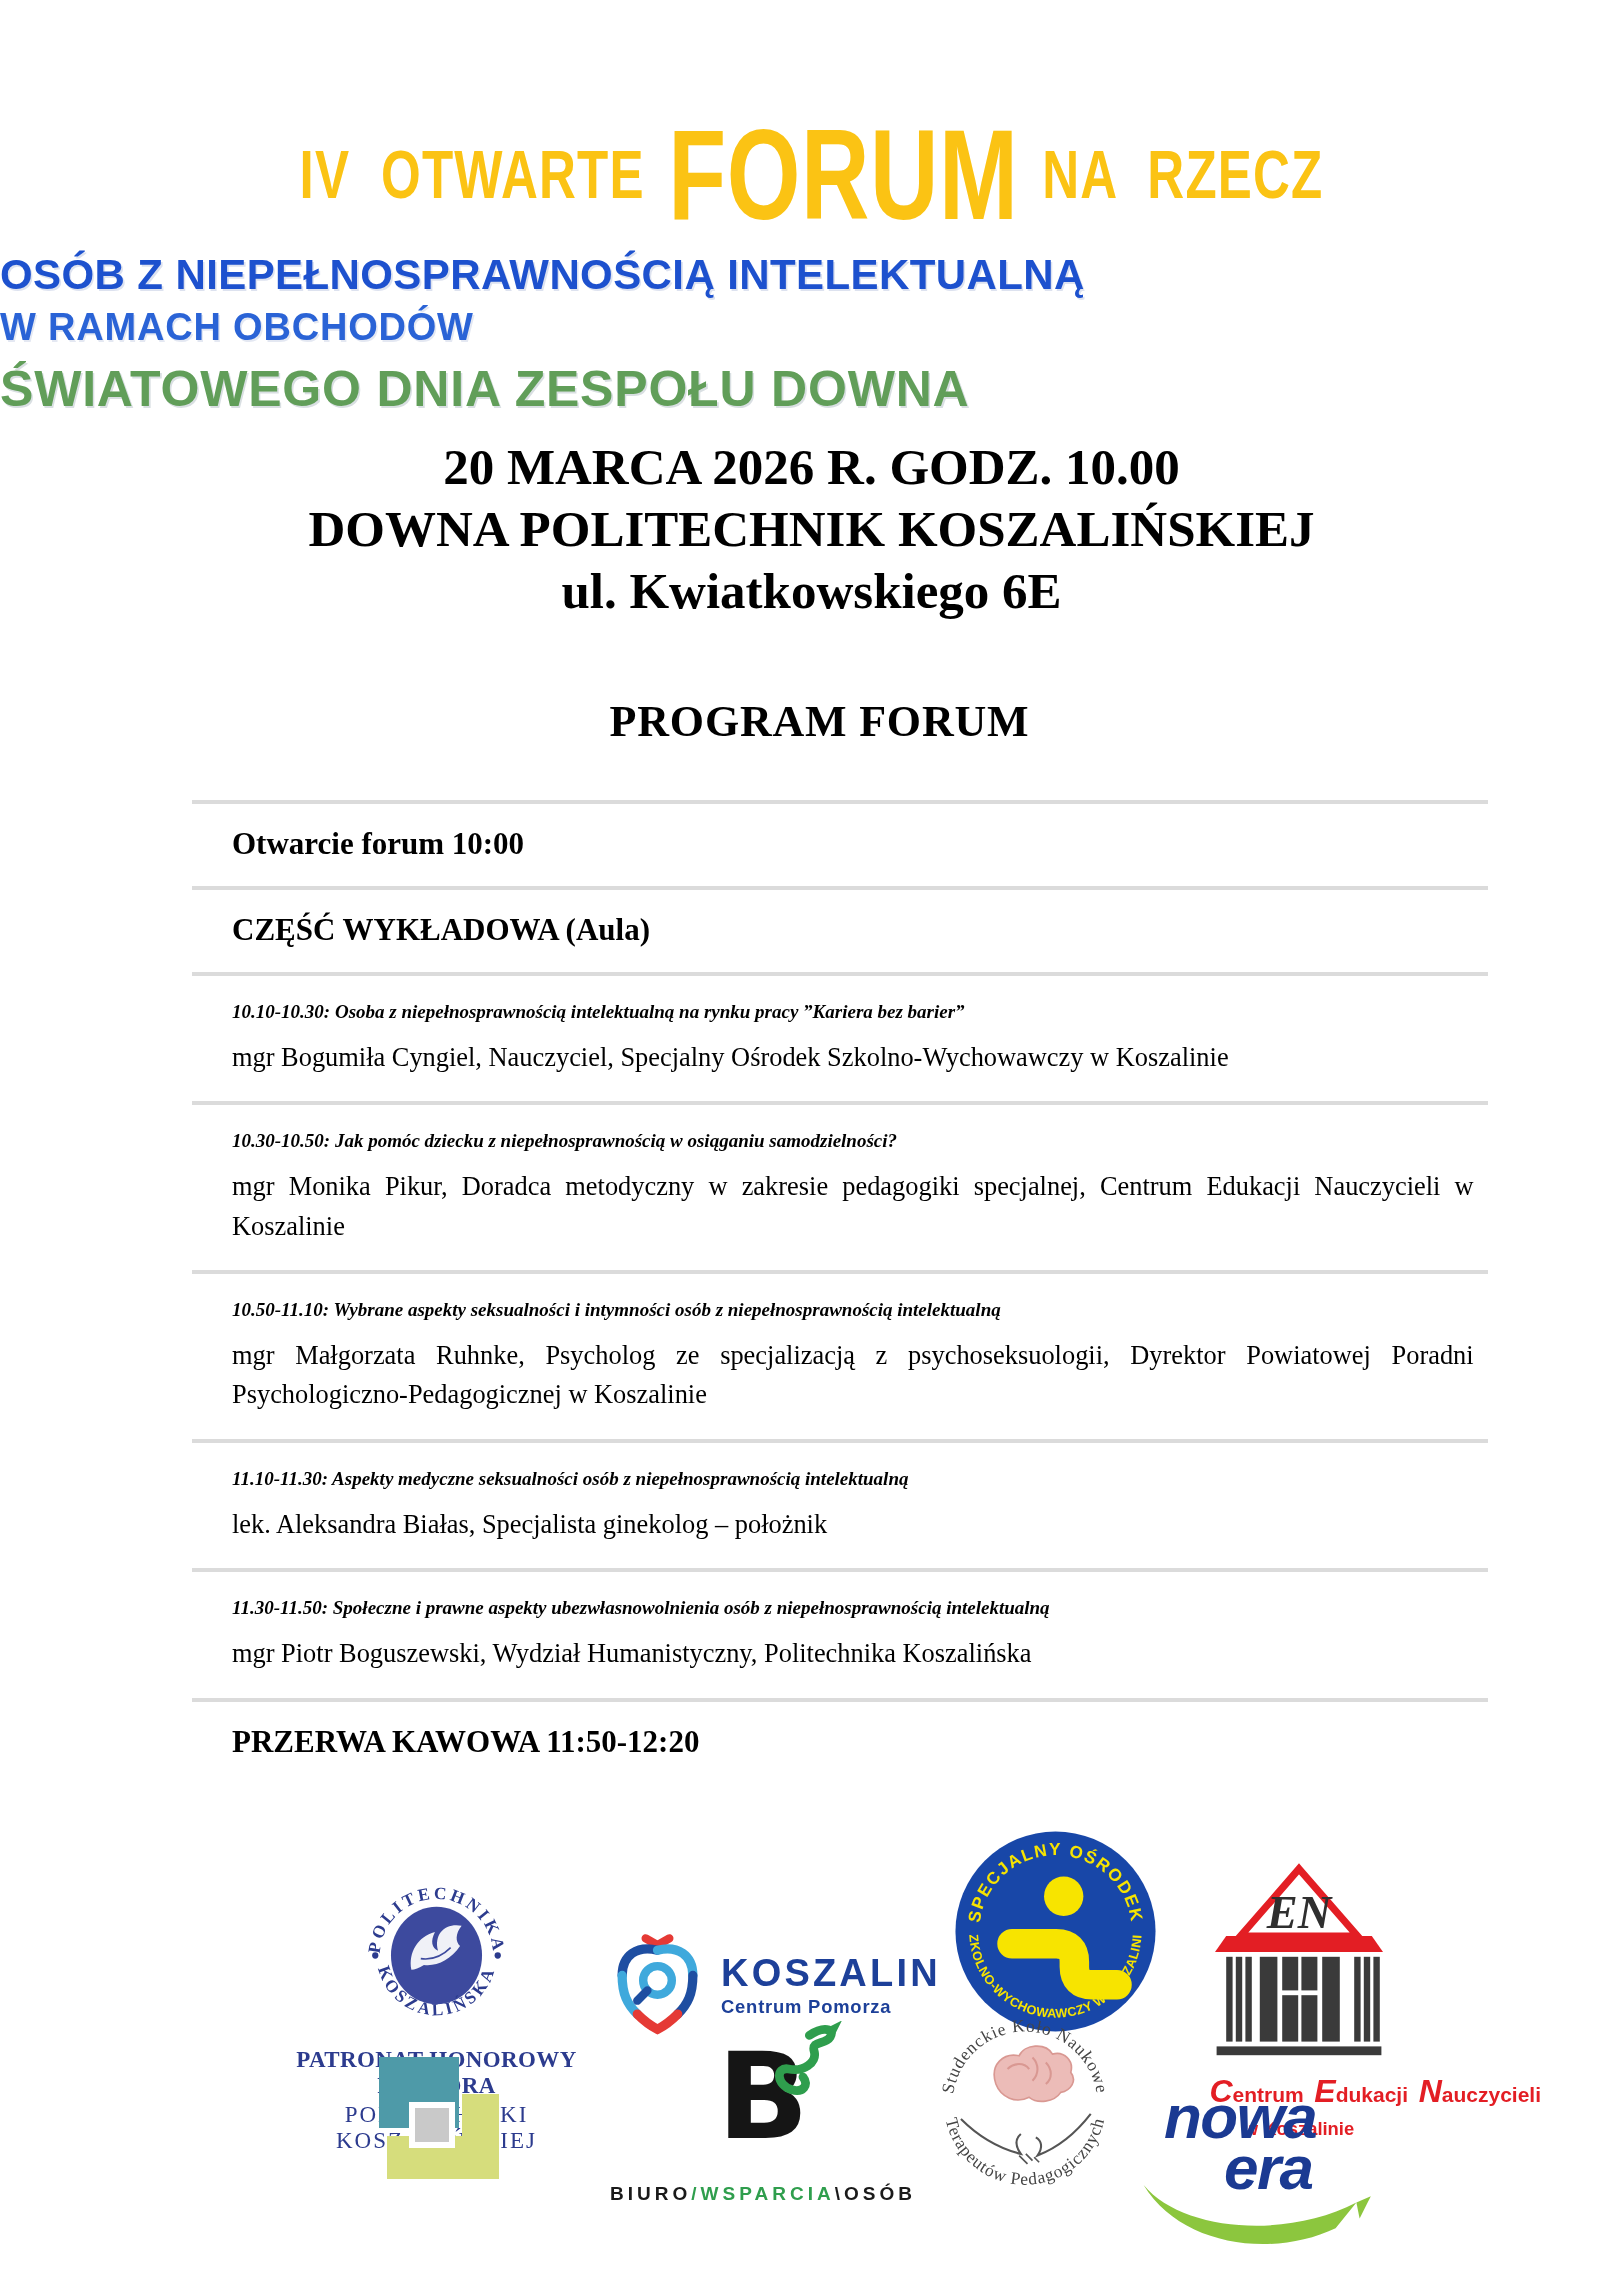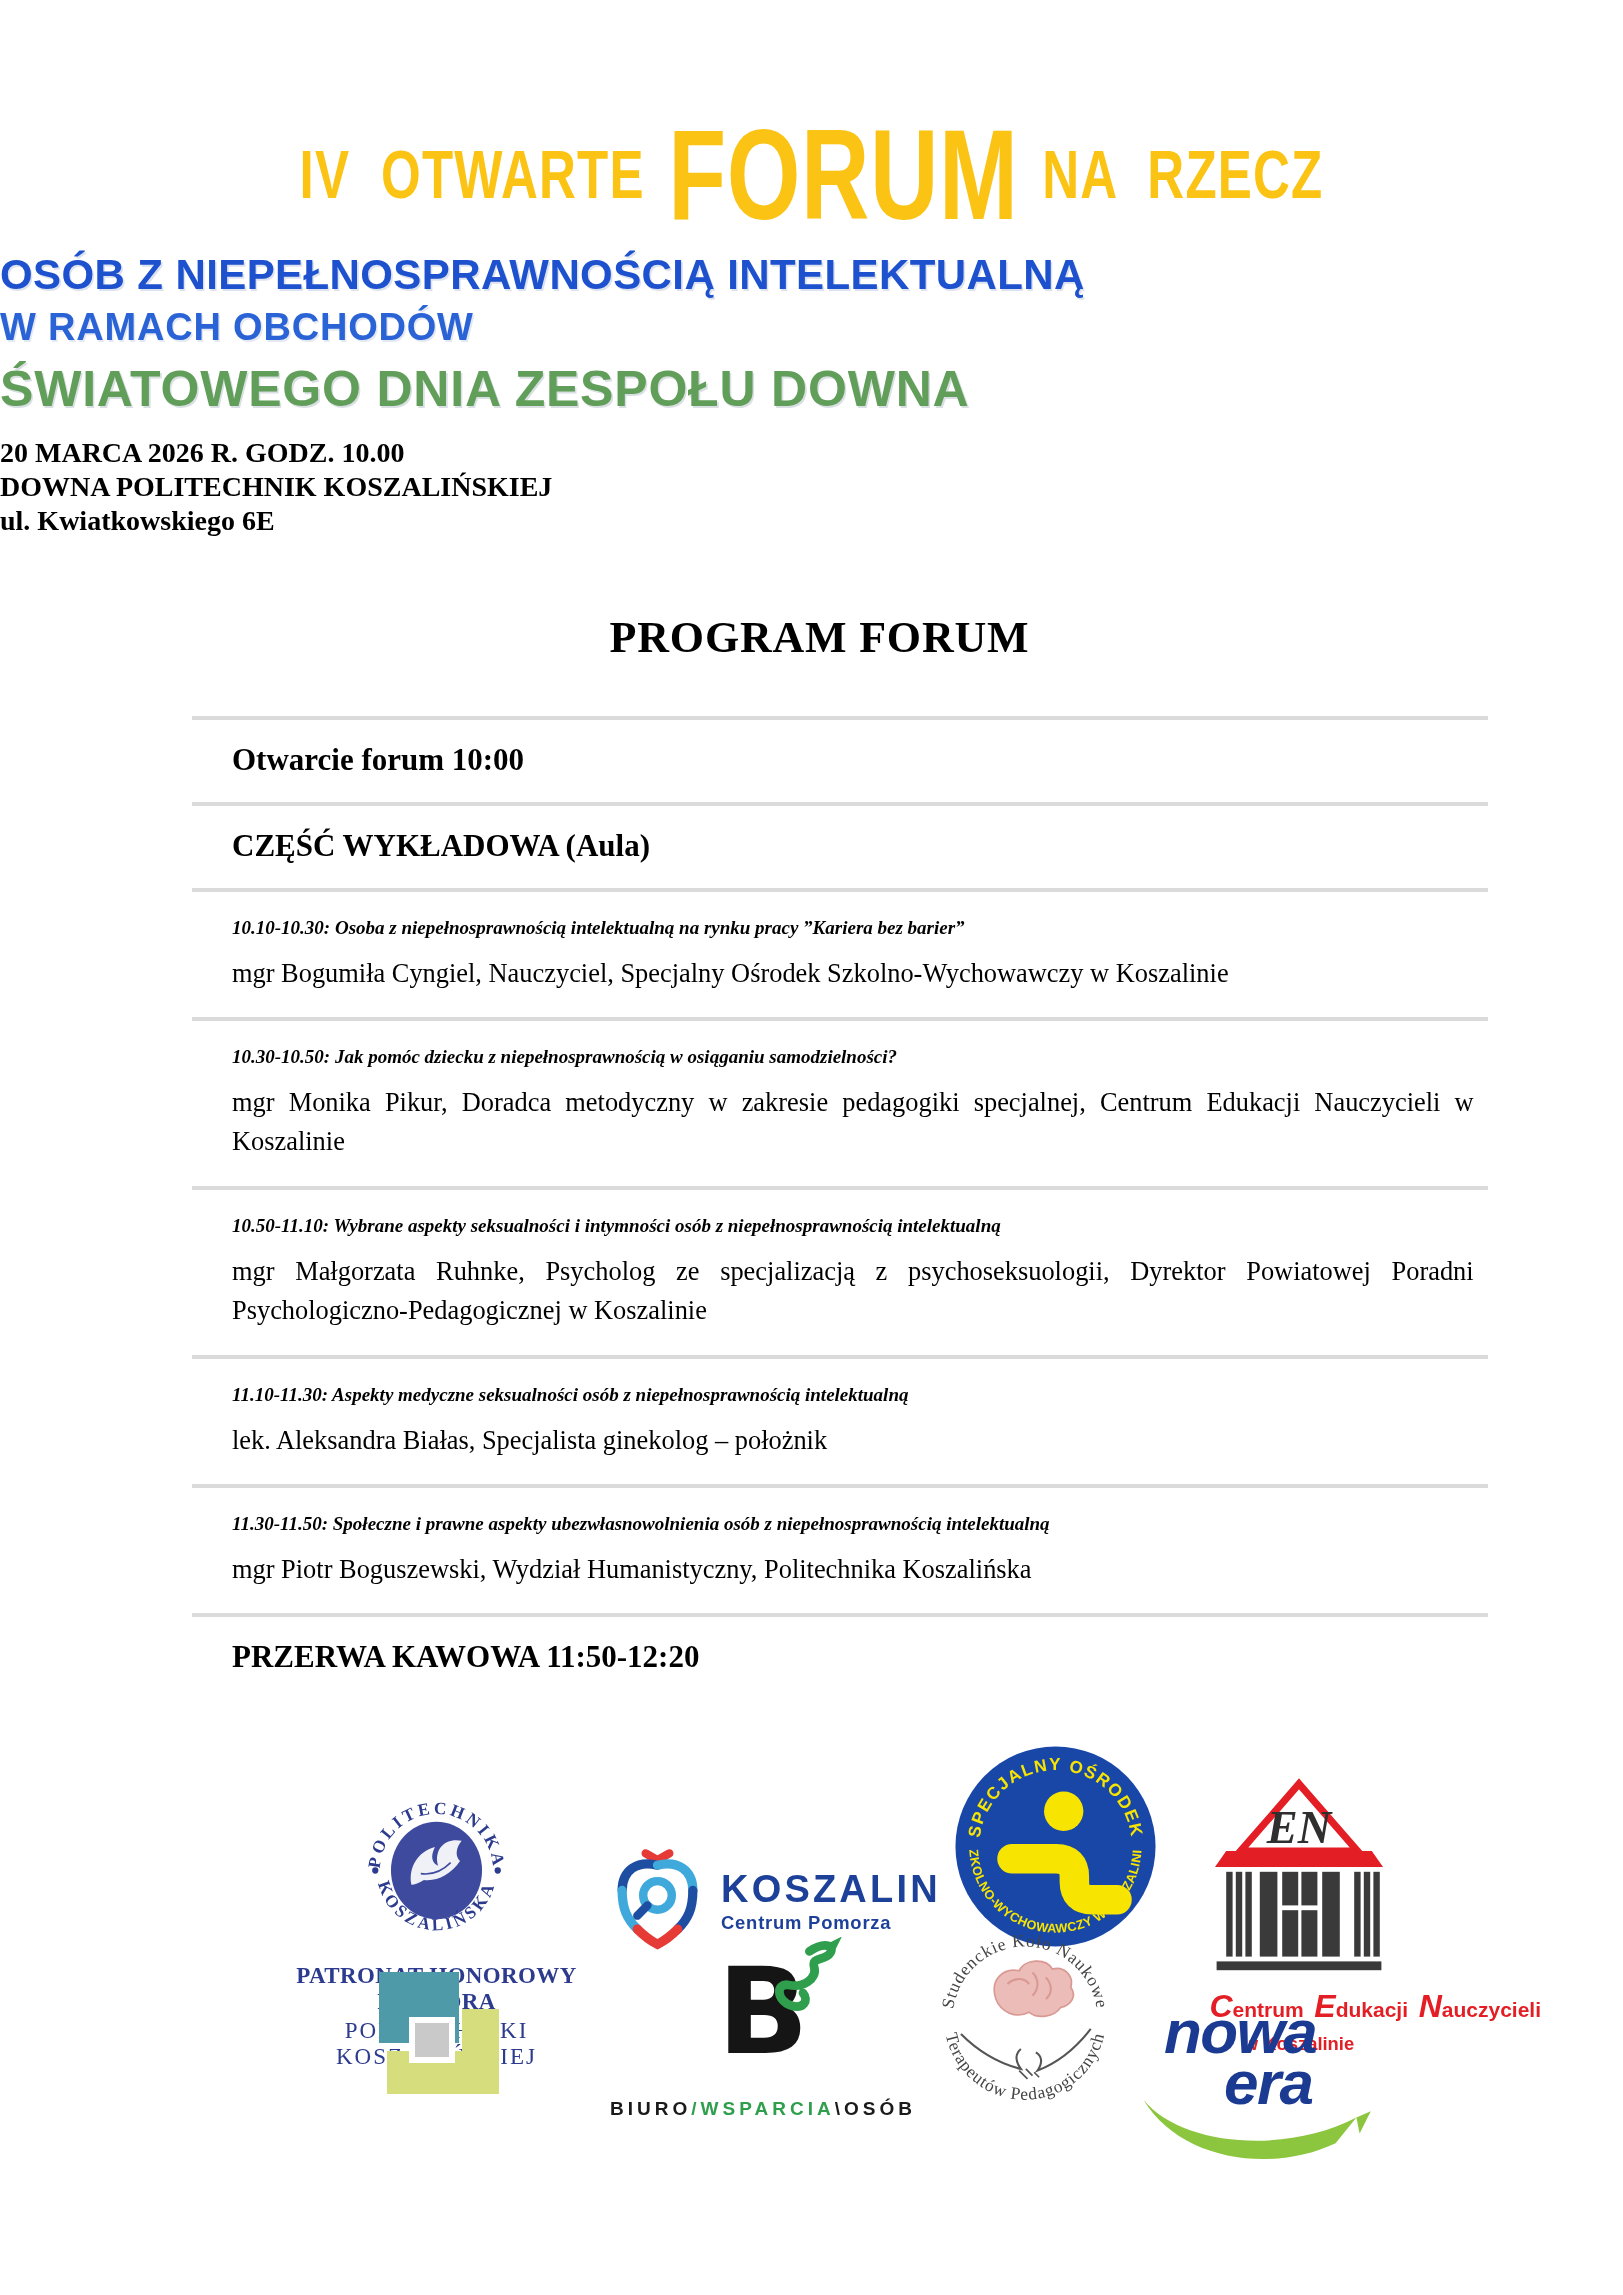--- a/index.html
+++ b/index.html
@@ -29,22 +29,22 @@
     font-weight:600; font-size:38px; color:#2A63D6; letter-spacing:0.8px;
     text-shadow:1.6px 1.6px 0 rgba(120,140,190,0.2);
   }
   .m-line4 {
     margin-top:11.2px; font-family:"Liberation Sans", sans-serif;
     font-weight:bold; font-size:50px; color:#619E59; letter-spacing:0.8px;
     text-shadow:1.6px 1.6px 0 rgba(130,150,160,0.3);
   }
 
   
-  .event-details { margin-top:17.6px; text-align:left; font-weight:bold;
-    font-size:28px; line-height:1.22; color:#000; }
+  .event-details { margin-top:17.6px; text-align:center; font-weight:bold;
+    font-size:51px; line-height:1.22; color:#000; }
 
   
   .program-title { margin:74px 0 0 16px; text-align:center;
     font-size:44px; font-weight:bold; letter-spacing:0.8px; }
   .program { margin-left:192px; margin-top:53px; width:1296px; }
   .rule { height:4px; background:#DBDBDB; }
   .row-plain { padding:22px 8px 24px 40px; font-size:31px; font-weight:bold; }
   .row-talk  { padding:21px 14.4px 24px 40px; }
   .talk-title { font-size:19px; font-weight:bold; font-style:italic;
     text-align:justify; line-height:1.55; }

